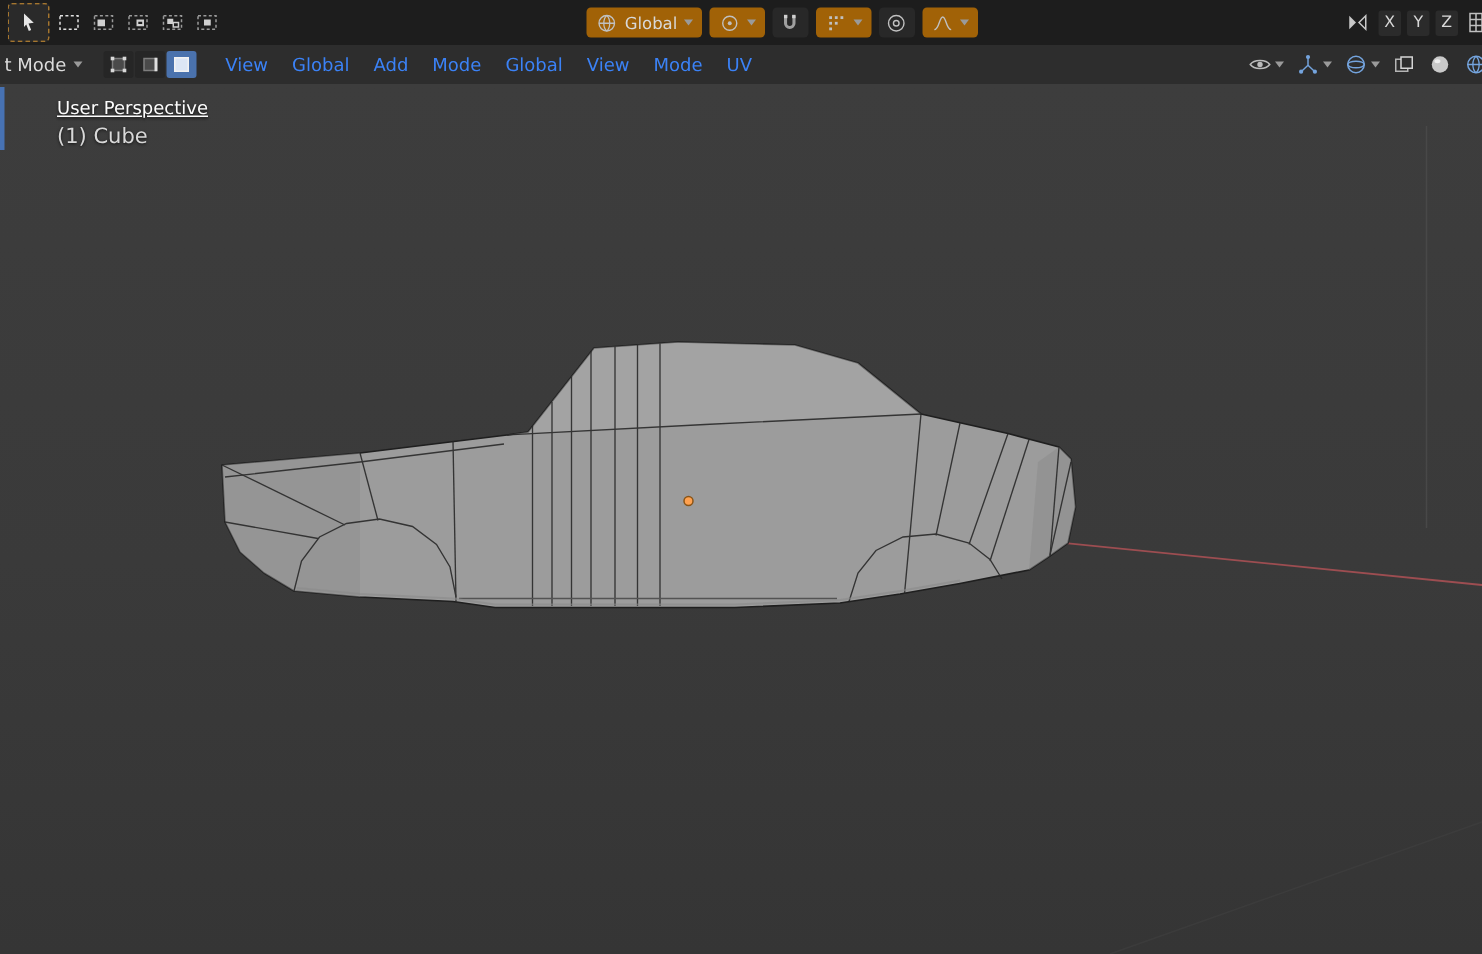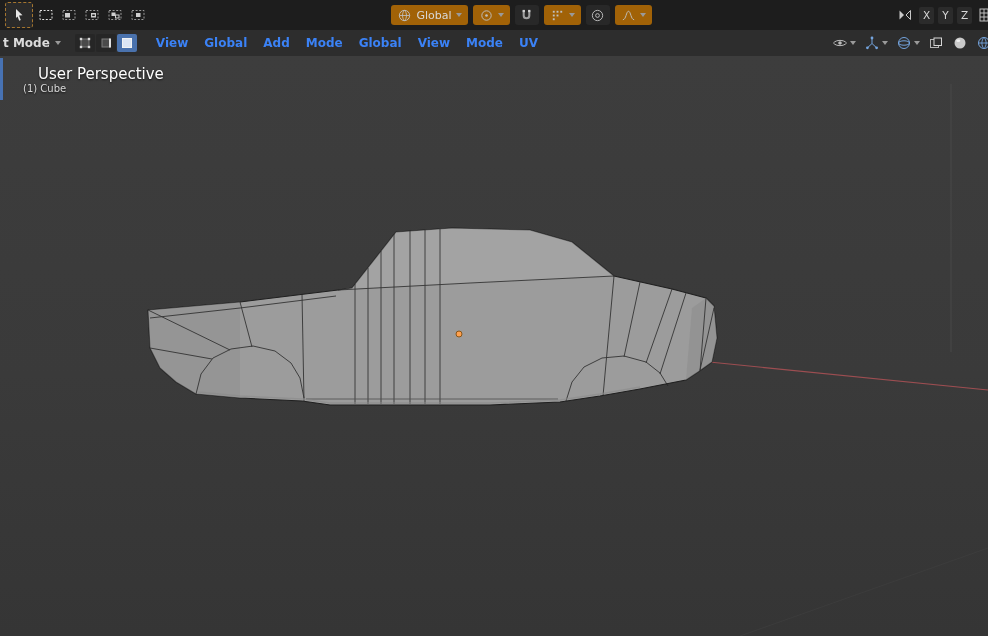--- a/index.html
+++ b/index.html
@@ -19,39 +19,39 @@
   .dd{background:#a16207;border-radius:3px;height:20px;display:inline-flex;
       align-items:center;gap:4px;padding:0 6px;color:#d8d8d8;font-size:11px;}
   .tog{background:#282828;border-radius:3px;height:20px;width:24px;display:inline-flex;
        align-items:center;justify-content:center;}
   .caret{width:0;height:0;border-left:3.5px solid transparent;
          border-right:3.5px solid transparent;border-top:4px solid #9a9a9a;}
   .axis-btn{width:15px;height:17px;background:#2b2b2b;border-radius:2px;color:#d8d8d8;
             font-size:10.5px;display:flex;align-items:center;justify-content:center;}
   
   .vheader{height:26px;background:#2d2d2d;display:flex;align-items:center;
-           padding:0 0 0 2px;gap:2px;flex:none;font-size:12px;color:#dcdcdc;font-weight:bold;}
+           padding:0 0 0 2px;gap:2px;flex:none;font-size:12px;color:#dcdcdc;}
   .mode-dd{display:inline-flex;align-items:center;gap:5px;padding:0 5px 0 1px;height:20px;
            border-radius:3px;color:#dcdcdc;}
   .msel-group{display:flex;gap:1px;margin:0 10px 0 7px;}
   .msel{width:20px;height:18px;background:#262626;display:flex;align-items:center;
         justify-content:center;border-radius:2px;}
   .msel.active{background:#4a72ad;}
   .menu{padding:0 7px;height:20px;display:inline-flex;align-items:center;
         border-radius:3px;color:#3b82f6;}
   .vh-right{margin-left:auto;display:flex;align-items:center;gap:4px;margin-right:-6px;}
   .vh-btn{display:inline-flex;align-items:center;gap:2px;height:20px;padding:0 2px;
           border-radius:3px;}
   
   .viewport{flex:1;position:relative;
             background:linear-gradient(180deg,#3d3d3d 0%,#3a3a3a 55%,#353535 100%);}
   .scene{position:absolute;left:0;top:0;}
-  .vp-label1{position:absolute;left:38px;top:9px;font-size:15px;color:#fdfdfd;
-             text-shadow:0 1px 2px rgba(0,0,0,.7);}
-  .vp-label2{position:absolute;left:23px;top:27px;font-size:10px;color:#d8d8d8;
+  .vp-label1{position:absolute;left:38px;top:9px;font-size:12px;color:#fdfdfd;
+             text-shadow:0 1px 2px rgba(0,0,0,.7);text-decoration:underline;}
+  .vp-label2{position:absolute;left:38px;top:27px;font-size:14px;color:#d8d8d8;
              text-shadow:0 1px 2px rgba(0,0,0,.7);}
   .tool-strip{position:absolute;left:0;top:2px;width:3px;height:42px;background:#4772b3;}
 </style>
 </head>
 <body>
 
 <div class="app">
 
   <div class="topbar">
     <div class="tb-group">

